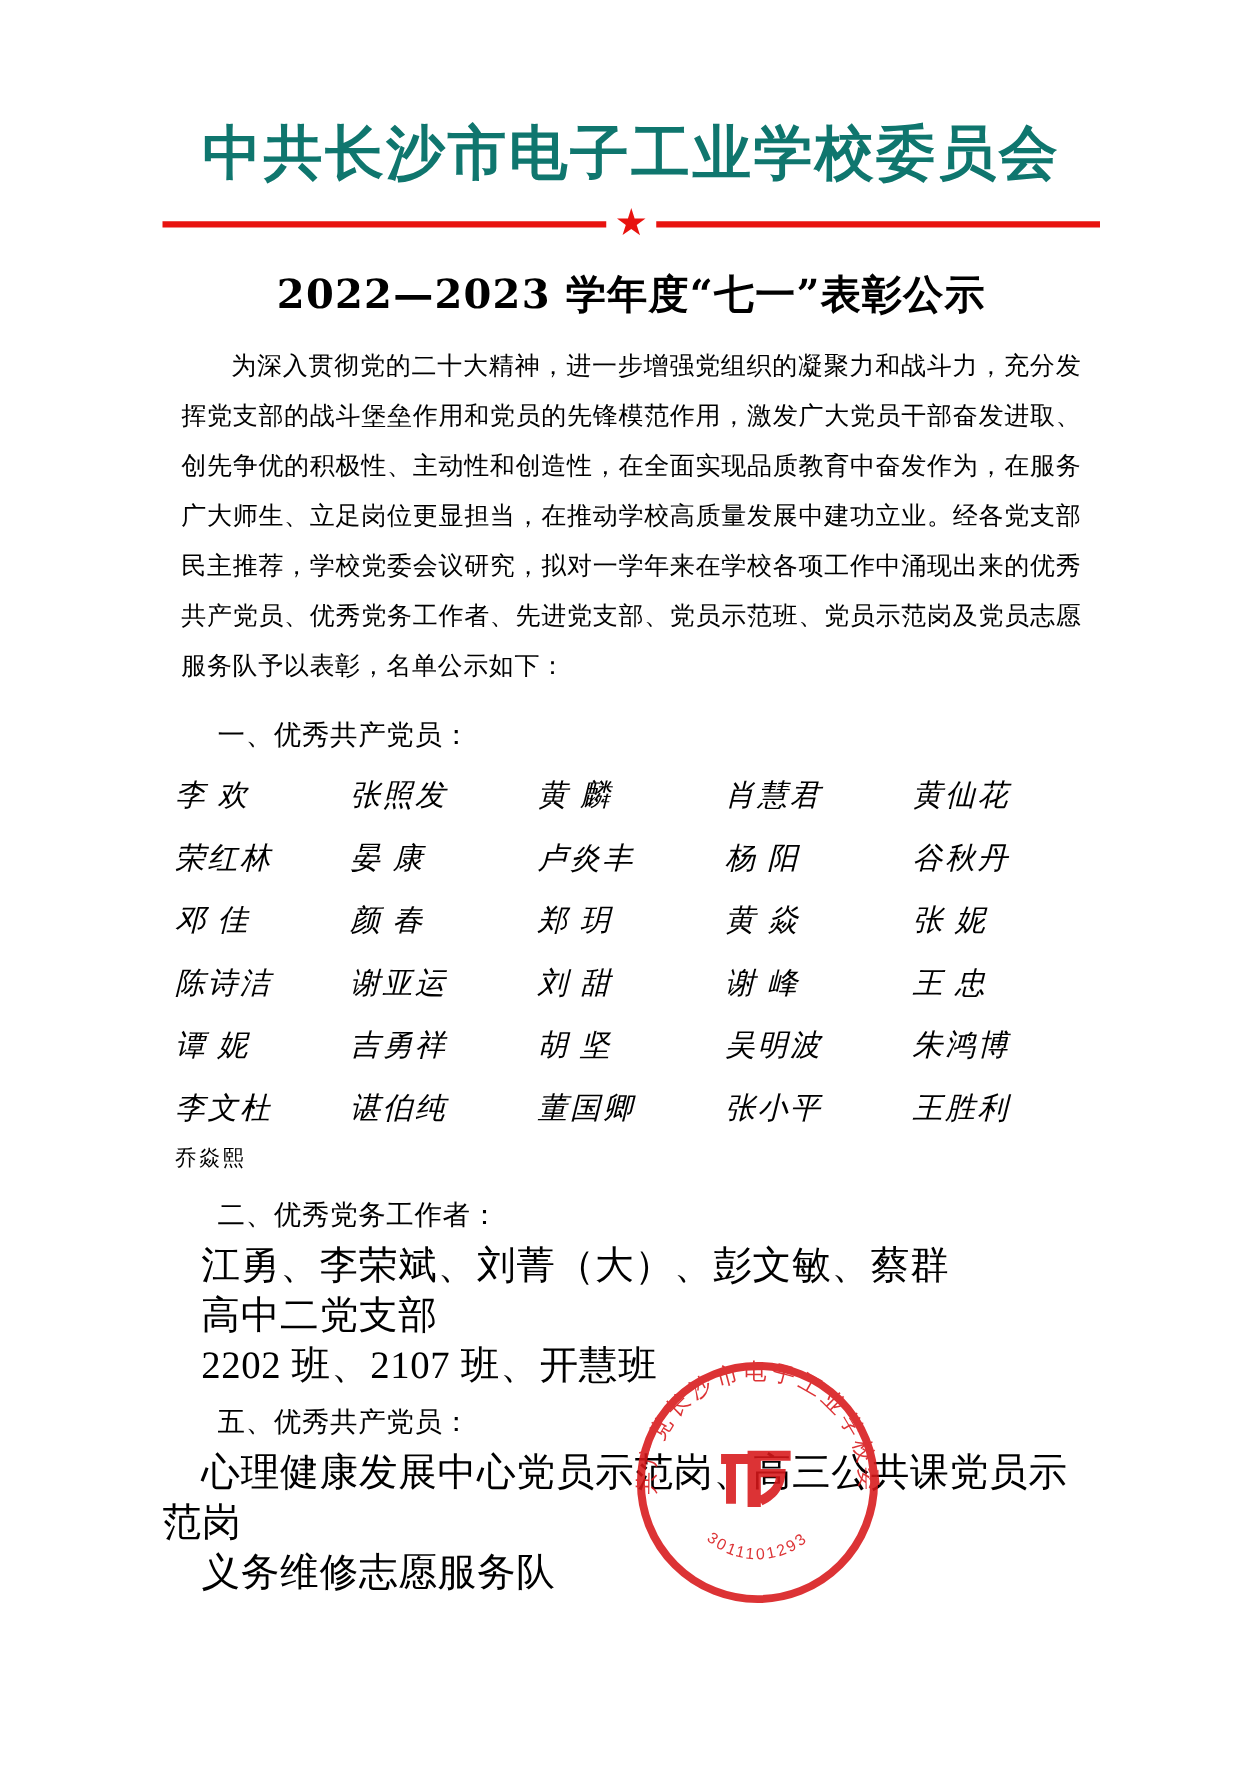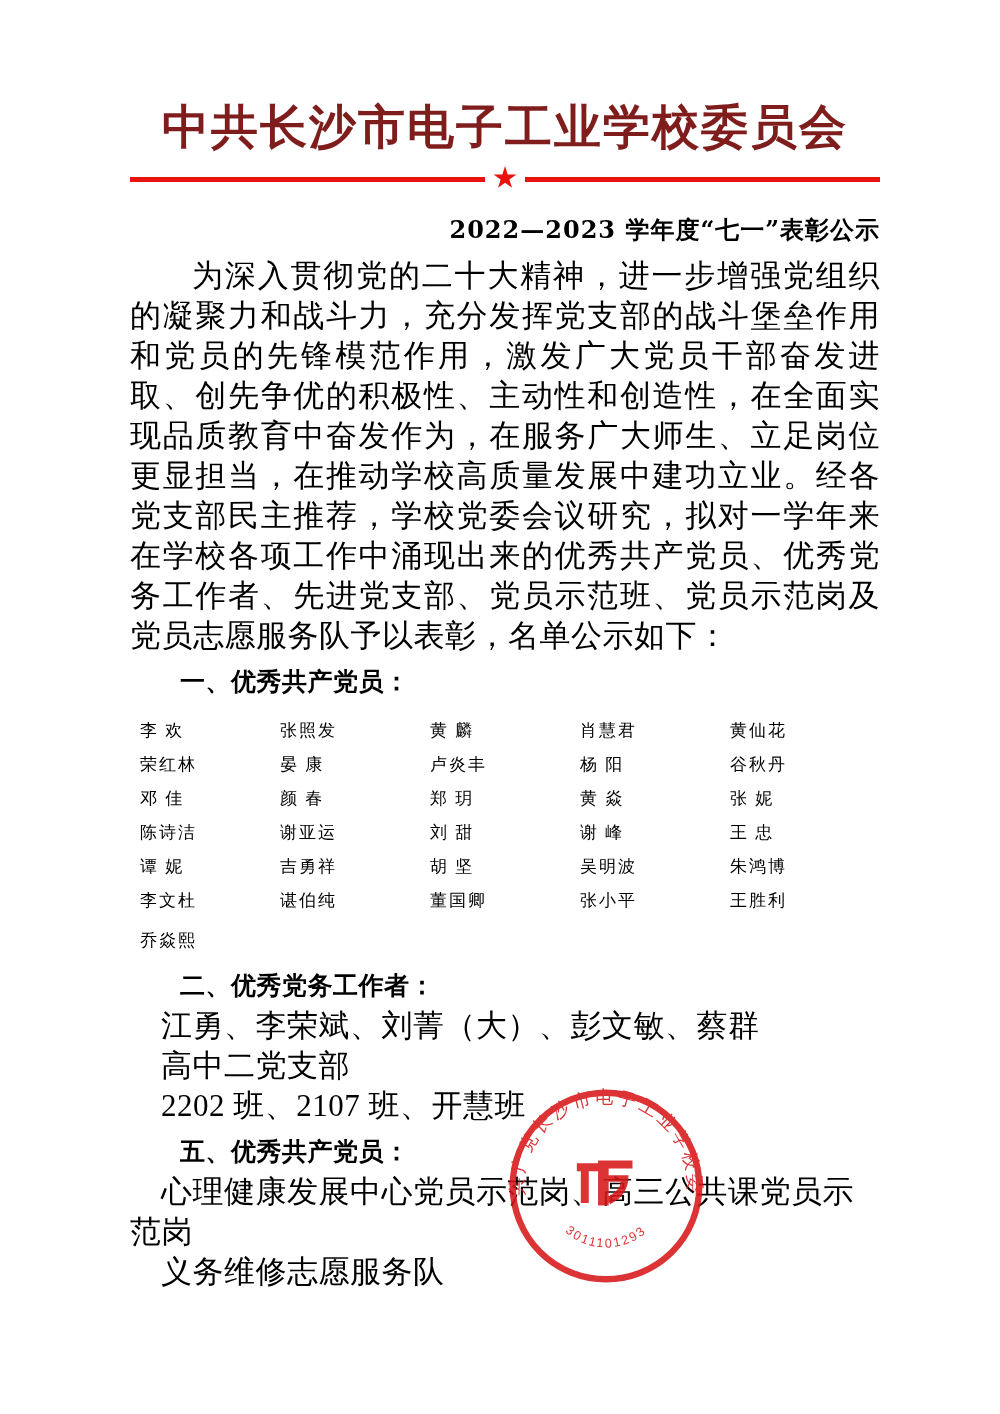--- a/index.html
+++ b/index.html
@@ -22,22 +22,22 @@
     box-sizing: border-box;
     padding: 100px 120px 40px 130px;
   }
 
   
   .letterhead {
     text-align: center;
     margin: 0;
   }
   .letterhead-title {
-    color: #7f1d1d;
-    font-family: Liberation Serif, serif;
+    color: #0f766e;
+    font-family: Liberation Mono, monospace;
     font-weight: bold;
     font-size: 47px;
     letter-spacing: 2px;
     line-height: 1.15;
     white-space: nowrap;
   }
   .rule-wrap {
     position: relative;
     height: 26px;
     margin-top: 12px;
@@ -60,63 +60,64 @@
     height: 30px;
     background: #ffffff;
     text-align: center;
     line-height: 28px;
     font-size: 26px;
     color: #e8130f;
   }
 
   
   .doc-title {
-    text-align: right;
+    text-align: center;
     font-family: "DejaVu Serif", "Liberation Serif", serif;
     font-weight: bold;
-    font-size: 24px;
+    font-size: 32px;
     letter-spacing: 1px;
     margin: 22px 0 10px 0;
     white-space: nowrap;
   }
 
   
   .para {
-    font-size: 31px;
+    font-size: 20px;
     line-height: 40px;
     text-align: justify;
     text-justify: inter-ideograph;
     text-indent: 2em;
-    margin: 0;
+    margin: 15px;
     letter-spacing: 0.5px;
   }
   .section-heading {
-    font-size: 25px;
+    font-size: 22px;
     line-height: 40px;
-    font-weight: bold;
+    font-weight: normal;
     text-indent: 2em;
     margin: 6px 0 0 0;
     letter-spacing: 0.5px;
   }
   .section-body {
     font-size: 31px;
     line-height: 40px;
     text-indent: 1em;
     margin: 0;
     letter-spacing: 0.5px;
   }
 
   
   .name-grid {
     margin: 12px 0 2px 0;
     display: grid;
     grid-template-columns: repeat(5, 1fr);
-    row-gap: 0;
-    font-size: 17px;
+    row-gap: 16px;
+    font-size: 24px;
     line-height: 34px;
+    font-style: italic;
   }
   .name-cell {
     letter-spacing: 2px;
   }
   .name-cell.first-col {
     text-align: left;
     padding-left: 10px;
   }
   .name-tail {
     font-size: 17px;

